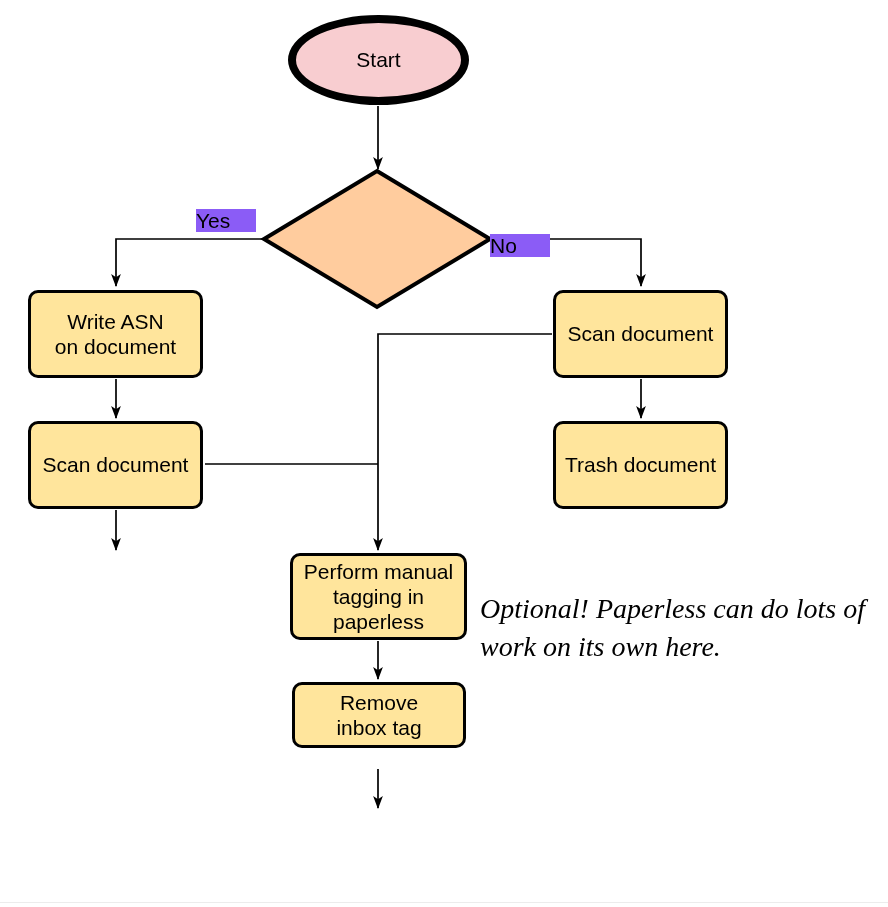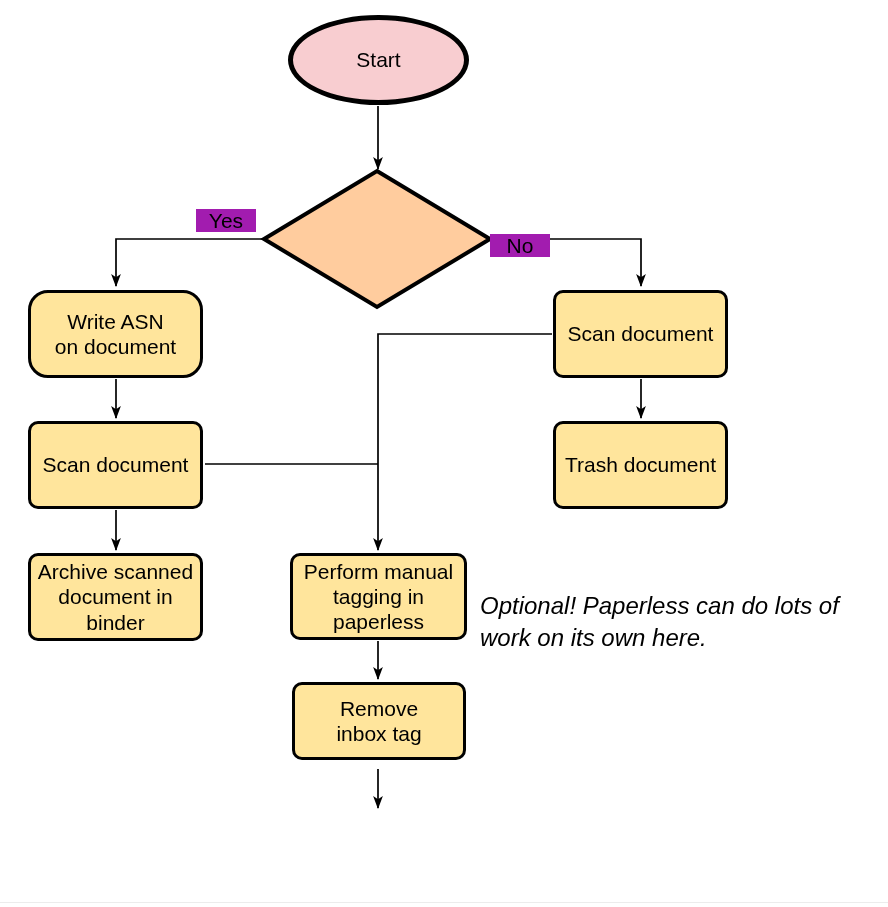--- a/index.html
+++ b/index.html
@@ -37,49 +37,50 @@
     line-height: 1.2;
     white-space: pre-line;
   }
   .node.rect {
     background: #FFE59C;
     border: 3px solid #000000;
     border-radius: 10px;
   }
   .node.ellipse {
     background: #F8CDD0;
-    border: 5px solid #000000;
+    border: 8px solid #000000;
     border-radius: 50%;
   }
   .diamond-label {
     position: absolute;
     display: flex;
     align-items: center;
     justify-content: center;
     text-align: center;
     font-size: 21px;
     line-height: 1.2;
     white-space: pre-line;
   }
   .edge-label {
     position: absolute;
     width: 60px;
-    text-align: center;
+    text-align: left;
     font-size: 21px;
     line-height: 1.1;
-    background: #a21caf;
+    background: #8b5cf6;
   }
   .annotation {
     position: absolute;
     left: 480px;
     top: 590px;
     width: 404px;
-    font-size: 24px;
+    font-size: 28px;
     line-height: 1.35;
     font-style: italic;
+    font-family: Liberation Serif, serif;
   }
   .page-edge {
     position: absolute;
     left: 0;
     top: 902px;
     width: 888px;
     height: 1px;
     background: #ececec;
   }
 </style>
@@ -111,52 +112,47 @@
 
   <div class="node ellipse" style="left:288px; top:15px; width:181px; height:90px;">
     <span>Start</span>
   </div>
 
 
   <div class="edge-label" style="left:196px; top:209px;">Yes</div>
 
   <div class="edge-label" style="left:490px; top:209px;margin-top:25px;">No</div>
 
-  <div class="node rect" style="left:28px; top:290px; width:175px; height:88px;border-radius:20px;">
+  <div class="node rect" style="left:28px; top:290px; width:175px; height:88px;">
     <span>Write ASN
 on document</span>
   </div>
 
   <div class="node rect" style="left:28px; top:421px; width:175px; height:88px;">
     <span>Scan document</span>
   </div>
 
-  <div class="node rect" style="left:28px; top:553px; width:175px; height:88px;">
-    <span>Archive scanned
-document in
-binder</span>
-  </div>
 
   <div class="node rect" style="left:553px; top:290px; width:175px; height:88px;">
     <span>Scan document</span>
   </div>
 
   <div class="node rect" style="left:553px; top:421px; width:175px; height:88px;">
     <span>Trash document</span>
   </div>
 
   <div class="node rect" style="left:290px; top:553px; width:177px; height:87px;">
     <span>Perform manual
 tagging in
 paperless</span>
   </div>
 
   <div class="annotation">Optional! Paperless can do lots of work on its own here.</div>
 
-  <div class="node rect" style="left:292px; top:682px; width:174px; height:78px;">
+  <div class="node rect" style="left:292px; top:682px; width:174px; height:66px;">
     <span>Remove
 inbox tag</span>
   </div>
 
 
   <div class="page-edge"></div>
 
 </div>
 
 </body></html>

